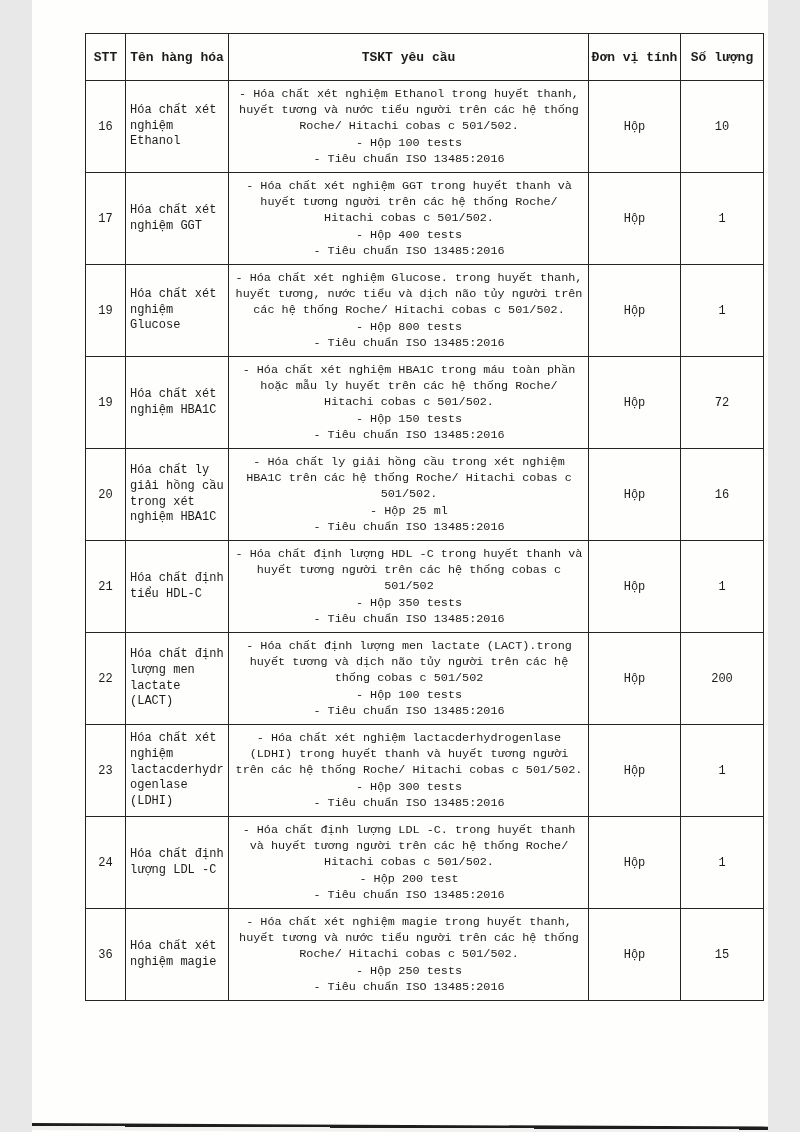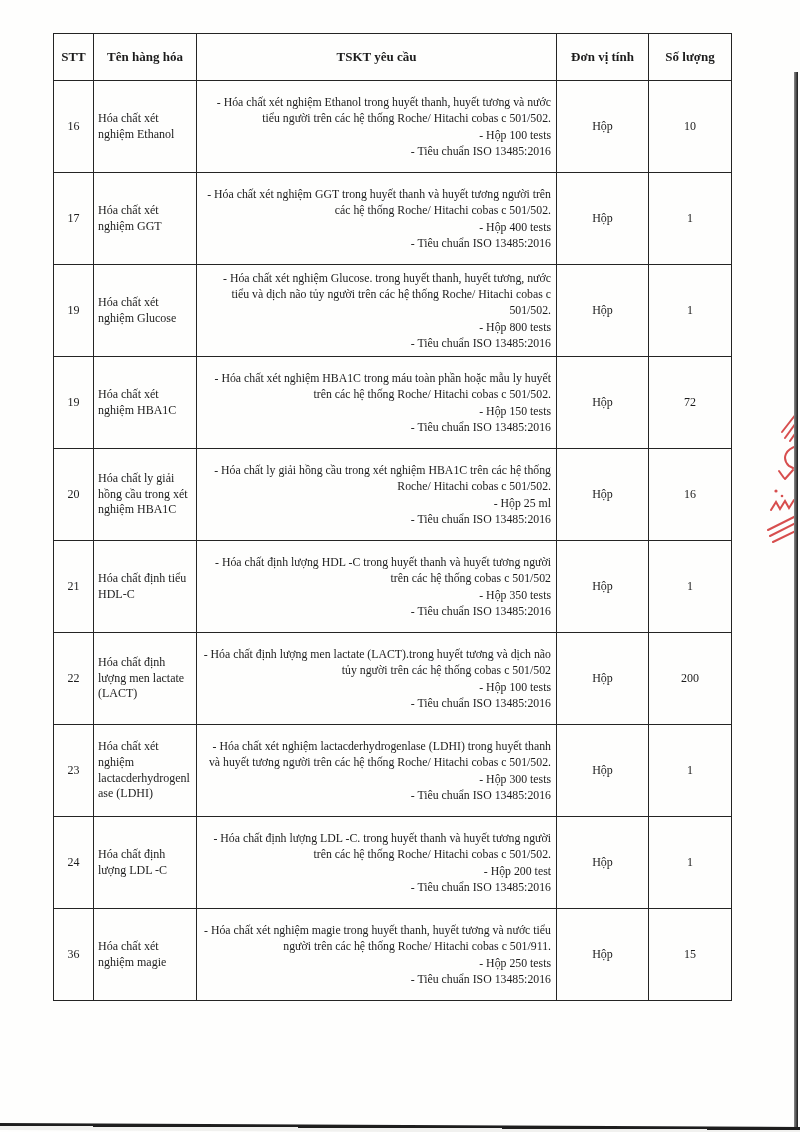--- a/index.html
+++ b/index.html
@@ -1,23 +1,23 @@
 <!DOCTYPE html>
 <html><head>
 <meta charset="utf-8">
 <style>
   html,body { margin:0; padding:0; }
   body { background:#e8e8e8; }
   .page {
     position:relative;
-    width:800px; height:1132px;
+    width:736px; height:1132px;
     margin:0 auto;
     background:#fefefd;
     overflow:hidden;
-    font-family:Liberation Serif, serif;
+    font-family:Liberation Mono, monospace;
     color:#1c1c1c;
   }
   table.doc {
     position:absolute;
     left:53px; top:33px;
     width:678px;
     border-collapse:collapse;
     table-layout:fixed;
   }
   table.doc th, table.doc td {
@@ -42,21 +42,21 @@
   td.name {
     font-size:12px;
     line-height:1.32;
     padding:2px 4px;
     overflow-wrap:break-word;
     word-break:break-word;
   }
   td.spec {
     font-size:11.8px;
     line-height:1.36;
-    text-align:right;
+    text-align:center;
     padding:4px 5px 4px 6px;
     white-space:pre-line;
   }
   td.unit, td.qty {
     text-align:center;
     font-size:12px;
     padding:0;
   }
   
   .scan-edge-right {
@@ -180,21 +180,21 @@
         <td class="name">Hóa chất định lượng LDL -C</td>
         <td class="spec">- Hóa chất định lượng LDL -C. trong huyết thanh và huyết tương người trên các hệ thống Roche/ Hitachi cobas c 501/502.
 - Hộp 200 test
 - Tiêu chuẩn ISO 13485:2016</td>
         <td class="unit">Hộp</td>
         <td class="qty">1</td>
       </tr>
       <tr>
         <td class="stt">36</td>
         <td class="name">Hóa chất xét nghiệm magie</td>
-        <td class="spec">- Hóa chất xét nghiệm magie trong huyết thanh, huyết tương và nước tiểu người trên các hệ thống Roche/ Hitachi cobas c 501/911.
+        <td class="spec">- Hóa chất xét nghiệm magie trong huyết thanh, huyết tương và nước tiểu người trên các hệ thống Roche/ Hitachi cobas c 501/502.
 - Hộp 250 tests
 - Tiêu chuẩn ISO 13485:2016</td>
         <td class="unit">Hộp</td>
         <td class="qty">15</td>
       </tr>
     </tbody>
   </table>
 
   <svg class="red-mark" viewBox="0 0 32 140" xmlns="http://www.w3.org/2000/svg">
     <path d="M30,6 L16,24"></path>

